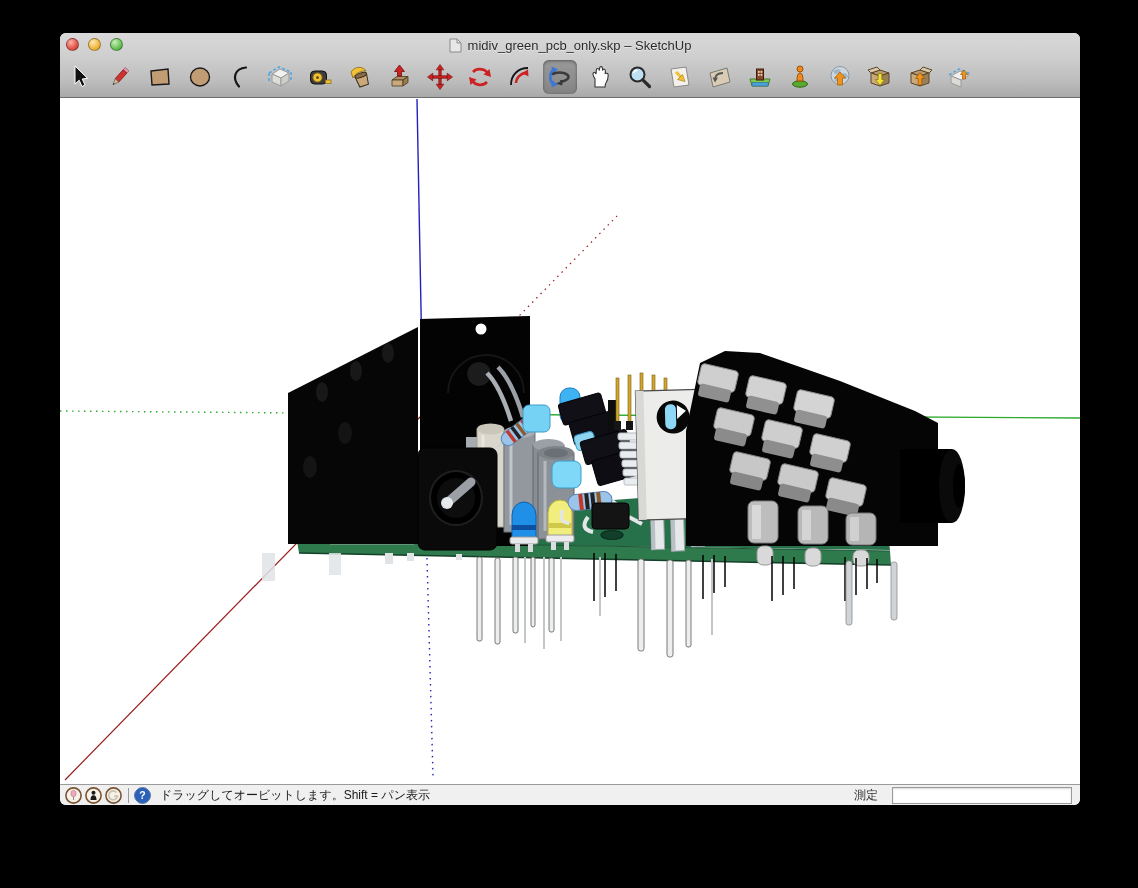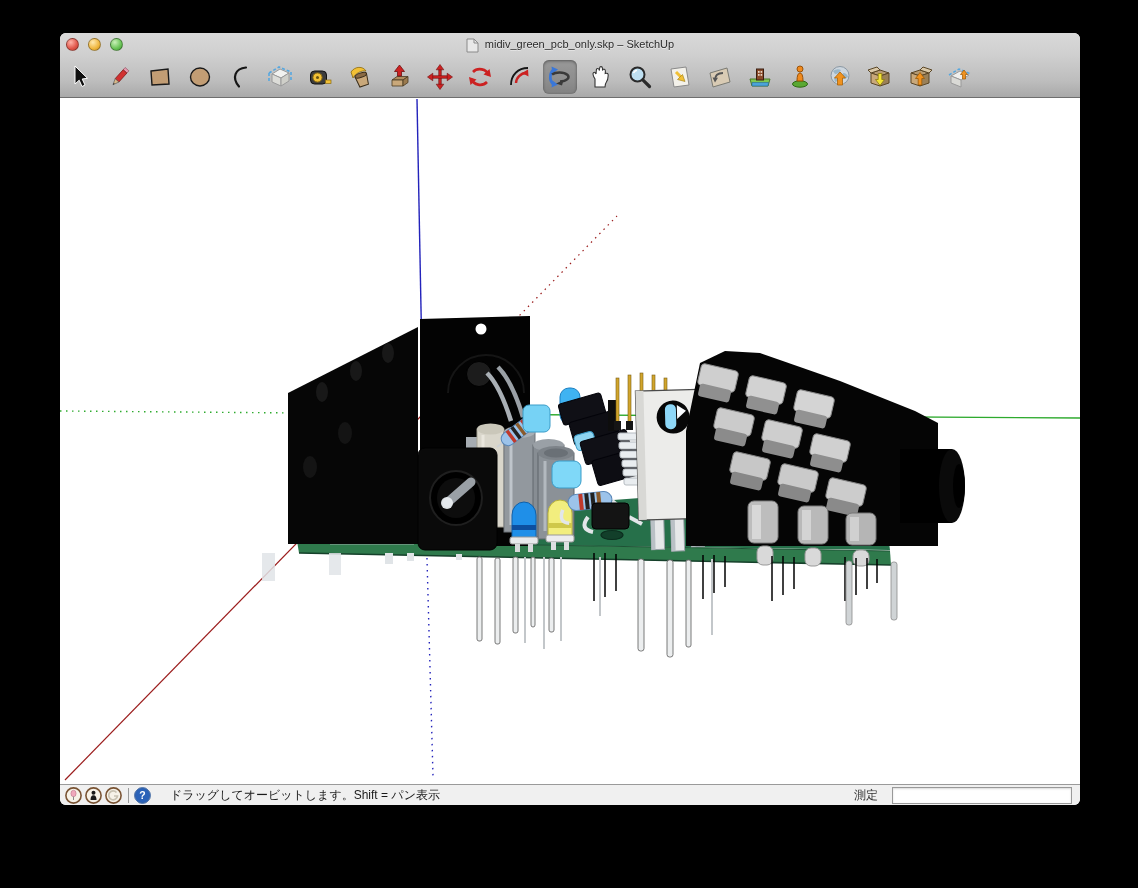--- a/index.html
+++ b/index.html
@@ -8,37 +8,37 @@
     overflow:hidden;box-shadow:0 18px 48px rgba(0,0,0,.85);background:#fff;}
   
   #header{height:64px;background:linear-gradient(180deg,#d9d9d9 0%,#cfcfcf 35%,#bdbdbd 75%,#a9a9a9 100%);
     border-bottom:1px solid #6e6e6e;position:relative;}
   #titlebar{height:24px;display:flex;align-items:center;position:relative;}
   .traffic{position:absolute;left:6px;top:5px;display:flex;gap:9px;}
   .light{width:13px;height:13px;border-radius:50%;border:1px solid rgba(0,0,0,.35);box-sizing:border-box;}
   .light.red{background:radial-gradient(circle at 35% 30%,#ffb3a8,#e0564a 60%,#b23a2e);}
   .light.yellow{background:radial-gradient(circle at 35% 30%,#ffe9b0,#f0b73f 60%,#c08a1e);}
   .light.green{background:radial-gradient(circle at 35% 30%,#c9f0b8,#69c356 60%,#3f9431);}
-  #title{margin:0 auto;display:flex;gap:6px;font-size:11px;color:#2b2b2b;
+  #title{margin:0 auto;display:flex;align-items:center;gap:6px;font-size:13px;color:#2b2b2b;
     text-shadow:0 1px 0 rgba(255,255,255,.5);}
   #toolbar{height:40px;display:flex;align-items:center;padding:0;}
   .tool{width:40px;height:40px;display:flex;align-items:center;justify-content:center;flex:0 0 40px;}
   .tool.active{position:relative;}
   .tool.active::before{content:"";position:absolute;left:3px;top:3px;width:34px;height:34px;border-radius:6px;
     background:rgba(0,0,0,.25);box-shadow:inset 0 1px 3px rgba(0,0,0,.45);}
   .tool svg{position:relative;z-index:1;}
   
   #viewport{height:686px;background:#fff;position:relative;}
   #viewport svg{display:block;}
   
   #statusbar{height:21px;border-top:1px solid #9a9a9a;background:#f0f0f0;display:flex;align-items:center;
     padding:0 8px 0 5px;font-size:12px;color:#1a1a1a;}
   .sicon{width:17px;height:17px;margin-right:3px;flex:0 0 17px;}
   .sep{width:1px;height:15px;background:#9a9a9a;margin:0 5px 0 3px;}
-  #hint{margin-left:16px;white-space:nowrap;}
+  #hint{margin-left:6px;white-space:nowrap;}
   #measure-wrap{margin-left:auto;display:flex;align-items:center;gap:14px;}
   #measure-label{color:#333;}
   #measure-input{width:172px;height:15px;border:1px solid #999;background:#fff;font-size:11px;
     box-shadow:inset 0 1px 2px rgba(0,0,0,.15);padding:0 3px;}
 </style>
 </head>
 <body>
 
 <div id="window">
 

